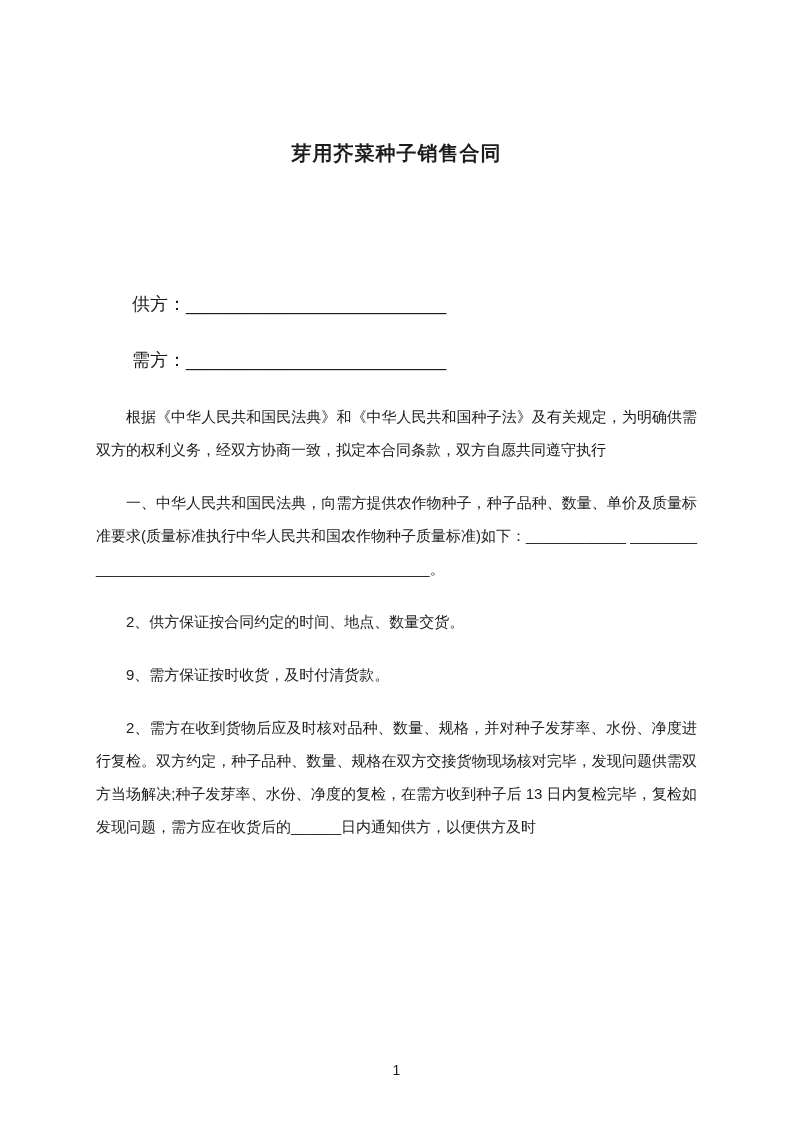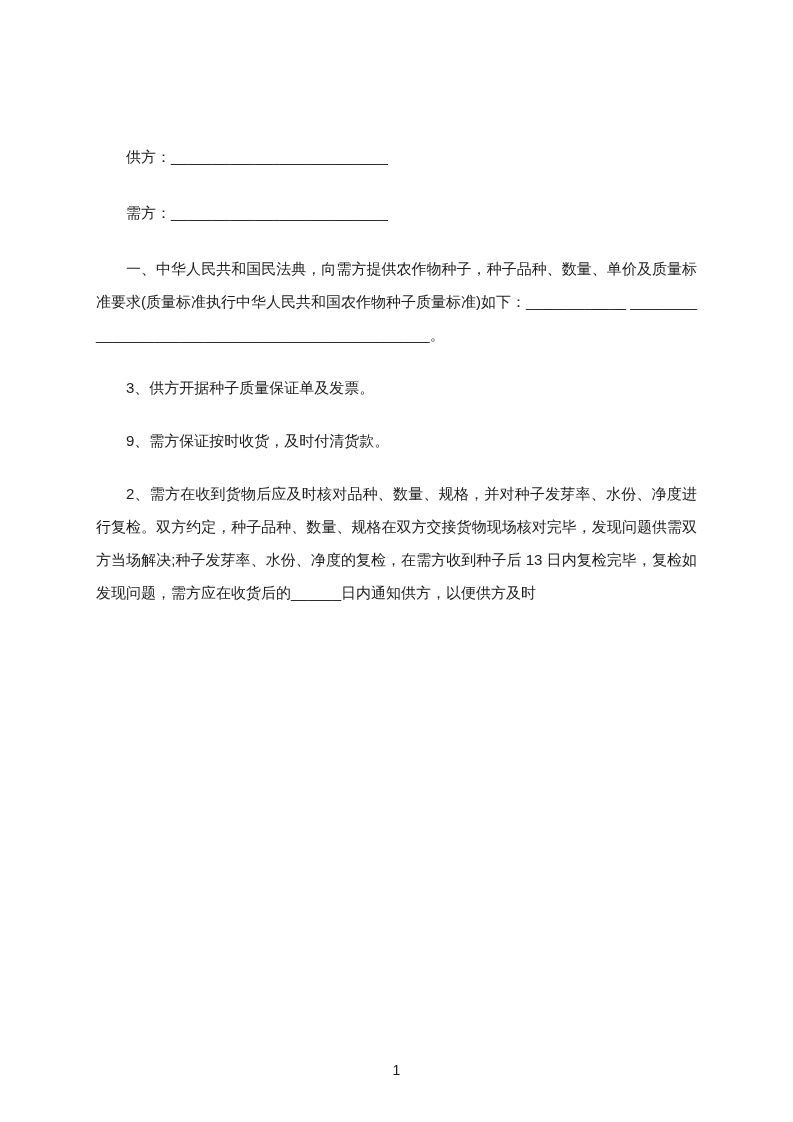--- a/index.html
+++ b/index.html
@@ -22,21 +22,21 @@
   .doc-title {
     margin: 0 0 122px 0;
     text-align: center;
     font-size: 20px;
     font-weight: bold;
     letter-spacing: 1px;
     line-height: 1.3;
   }
   p.field-line {
     margin: 0 0 23px 0;
-    font-size: 15px;
+    font-size: 18px;
     line-height: 33px;
     text-indent: 2em;
     white-space: nowrap;
   }
   p.field-line.last-field {
   }
   .blank {
     letter-spacing: 0;
   }
   p.body-para {
@@ -55,36 +55,38 @@
     text-align: center;
     font-size: 14px;
     color: #1c1c1c;
   }
 </style>
 </head>
 <body>
 
 <div class="page">
 
+  <h1 class="doc-title">芽用芥菜种子销售合同</h1>
 
   <p class="field-line">
     <span>供方：</span><span class="blank">__________________________</span>
   </p>
 
   <p class="field-line last-field">
     <span>需方：</span><span class="blank">__________________________</span>
   </p>
 
+  <p class="body-para">根据《中华人民共和国民法典》和《中华人民共和国种子法》及有关规定，为明确供需双方的权利义务，经双方协商一致，拟定本合同条款，双方自愿共同遵守执行</p>
 
   <p class="body-para">一、中华人民共和国民法典，向需方提供农作物种子，种子品种、数量、单价及质量标准要求(质量标准执行中华人民共和国农作物种子质量标准)如下：____________ ________________________________________________。</p>
 
 
 
+  <p class="body-para">2、供方保证按合同约定的时间、地点、数量交货。</p>
 
-  <p class="body-para">3、供方开据种子质量保证单及发票。</p>
 
 
   <p class="body-para">9、需方保证按时收货，及时付清货款。</p>
 
   <p class="body-para">2、需方在收到货物后应及时核对品种、数量、规格，并对种子发芽率、水份、净度进行复检。双方约定，种子品种、数量、规格在双方交接货物现场核对完毕，发现问题供需双方当场解决;种子发芽率、水份、净度的复检，在需方收到种子后 13 日内复检完毕，复检如发现问题，需方应在收货后的______日内通知供方，以便供方及时</p>
 
   <div class="page-number">1</div>
 
 </div>
 

